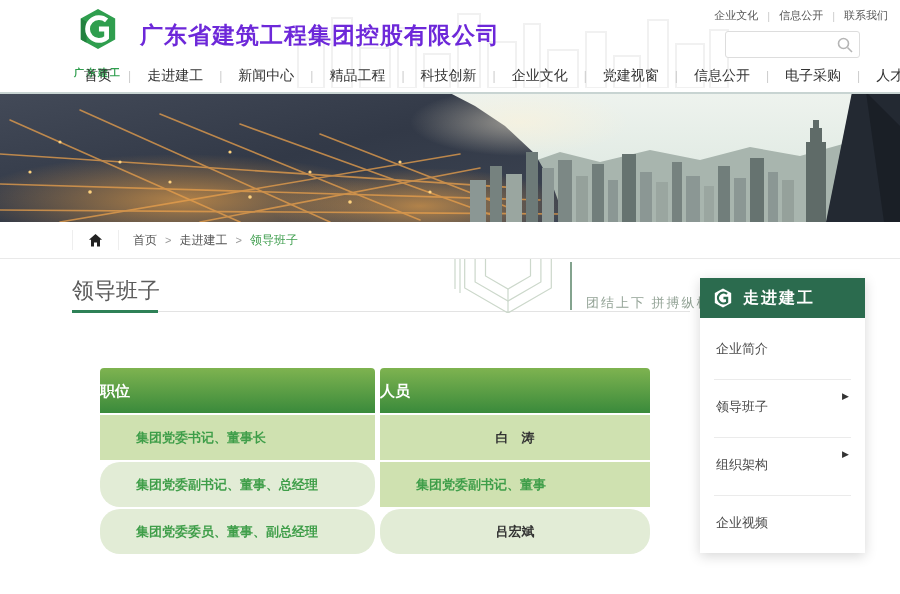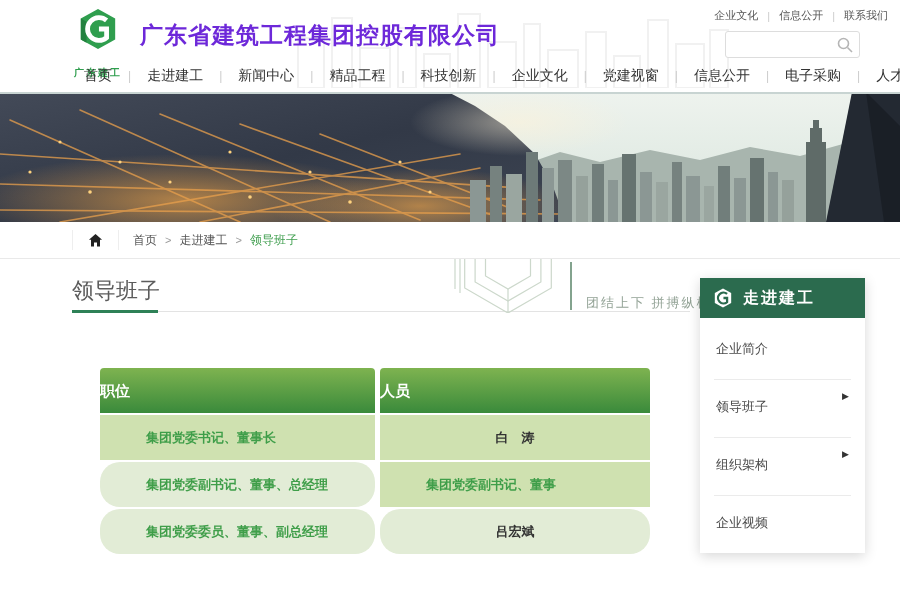--- a/index.html
+++ b/index.html
@@ -48,21 +48,21 @@
   .wire-g{position:absolute;left:452px;top:259px;width:112px;height:54px;overflow:hidden;}
   .title-vline{position:absolute;left:570px;top:262px;width:2px;height:48px;background:#83a38e;}
   .slogan{position:absolute;left:586px;top:294px;font-size:13px;color:#93a396;letter-spacing:2px;white-space:nowrap;}
 
   
   .lead-table{position:absolute;left:100px;top:368px;display:grid;
               grid-template-columns:275px 270px;column-gap:5px;row-gap:2px;}
   .thead{height:45px;line-height:45px;text-align:left;color:#fff;font-size:15px;font-weight:bold;
          background:linear-gradient(#7eb350,#3a8a3b);border-radius:4px 4px 0 0;}
   .cell{height:45px;display:flex;align-items:center;font-size:13px;font-weight:bold;}
-  .cell.pos{padding-left:46px;color:#3f9e49;}
+  .cell.pos{padding-left:36px;color:#3f9e49;}
   .cell.name{justify-content:center;color:#333;}
   .row-odd{background:#cfe1b0;}
   .row-even{background:#e2ecd6;border-radius:20px;}
 
   
   .side-menu{position:absolute;left:700px;top:278px;width:165px;background:#fff;
              box-shadow:0 3px 12px rgba(0,0,0,.16);}
   .side-head{height:40px;background:#2b6b4e;display:flex;align-items:center;padding-left:13px;}
   .side-head-icon{width:20px;height:20px;}
   .side-title{color:#fff;font-size:16px;font-weight:bold;letter-spacing:2px;margin-left:10px;}

